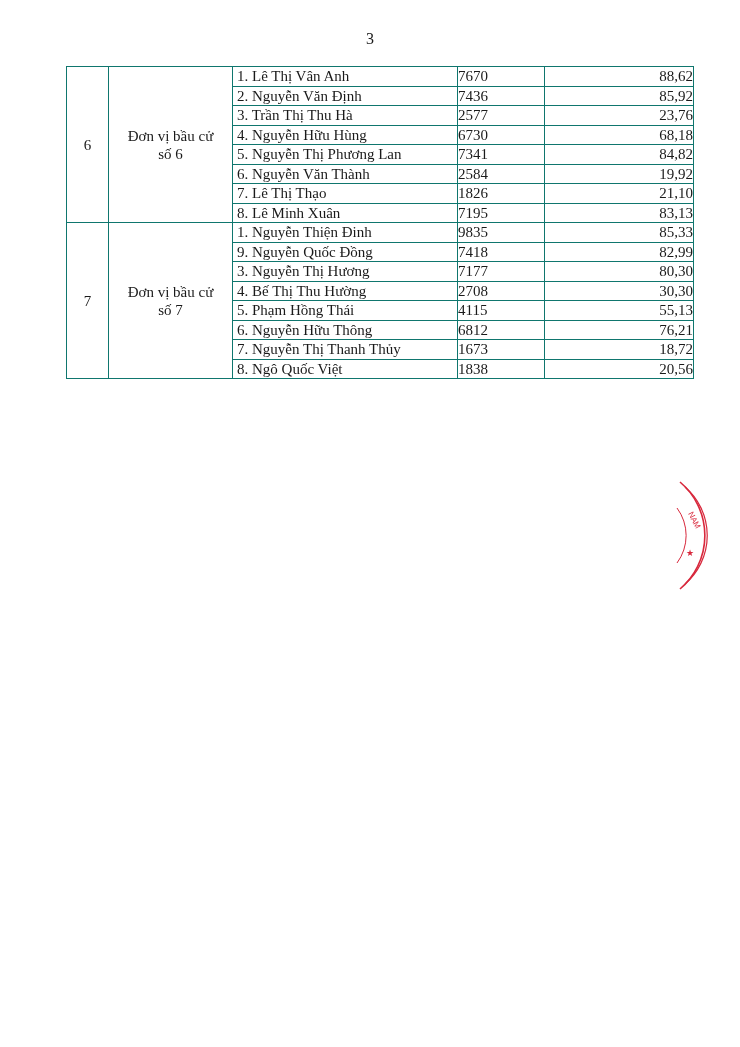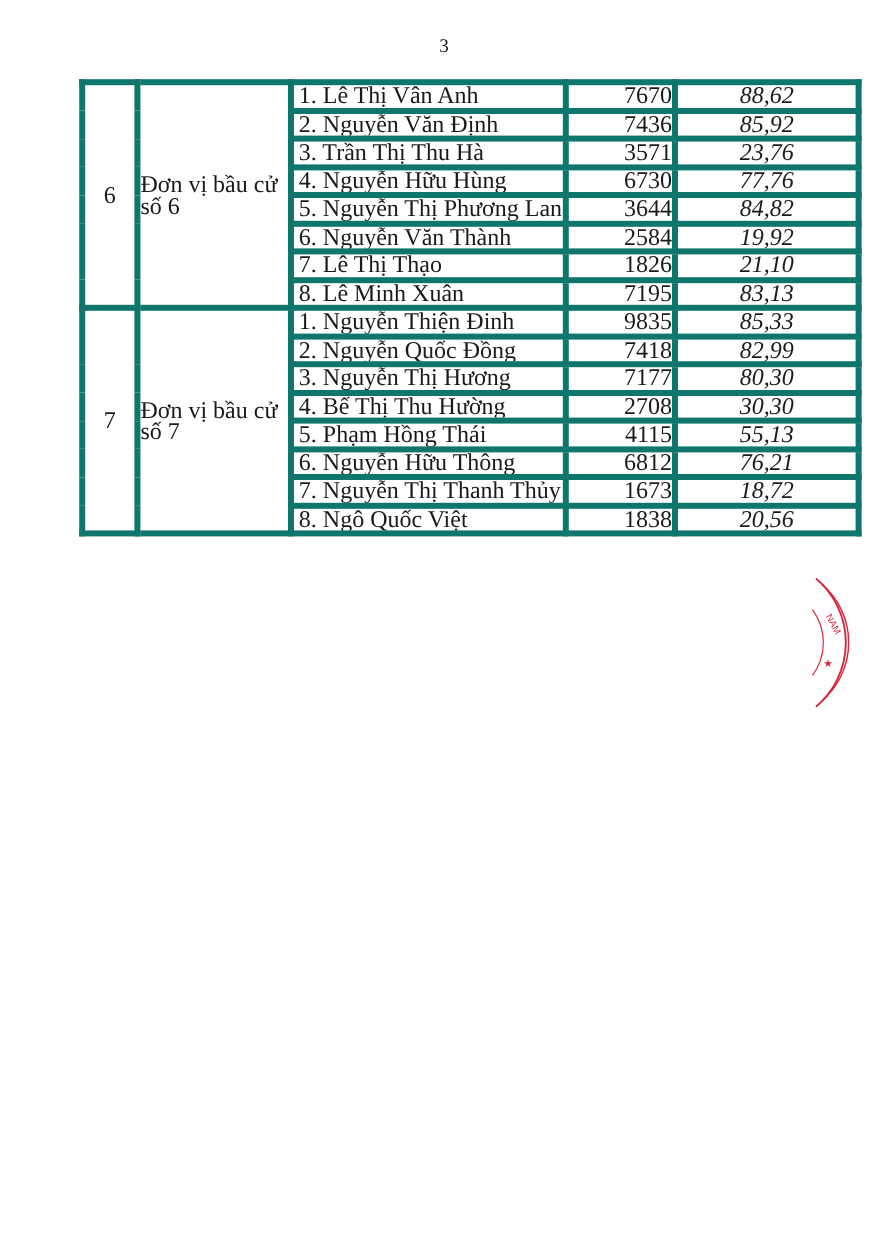--- a/index.html
+++ b/index.html
@@ -1,25 +1,25 @@
 <!DOCTYPE html>
 <html><head>
 <meta charset="utf-8">
 <style>
   html, body { margin: 0; padding: 0; background: #ffffff; }
   body { width: 740px; height: 1047px; position: relative; overflow: hidden;
          font-family: "Liberation Serif", "DejaVu Serif", serif; color: #1a1a1a; }
   .page-number { position: absolute; top: 30px; left: 0; width: 740px; text-align: center; font-size: 16px; }
   table.results { position: absolute; left: 66px; top: 66px; border-collapse: collapse; width: 623px; table-layout: fixed; }
-  table.results td { border: 5px solid #0f766e; padding: 0; height: 18.5px; font-size: 20px; line-height: 18px; white-space: nowrap; overflow: hidden; }
+  table.results td { border: 1px solid #0f766e; padding: 0; height: 18.5px; font-size: 15px; line-height: 18px; white-space: nowrap; overflow: hidden; }
   td.col-stt { width: 41px; text-align: center; vertical-align: middle; }
-  td.col-unit { width: 123px; text-align: left; vertical-align: middle; line-height: 20px; white-space: normal; }
+  td.col-unit { width: 123px; text-align: center; vertical-align: middle; line-height: 20px; white-space: normal; }
   td.col-name { width: 220px; padding-left: 4px !important; text-align: left; }
-  td.col-votes { width: 86px; text-align: right; }
-  td.col-pct { width: 148px; text-align: center; font-style: italic; }
+  td.col-votes { width: 86px; text-align: left; }
+  td.col-pct { width: 148px; text-align: right; }
   .stamp { position: absolute; left: 660px; top: 478px; width: 80px; height: 115px; }
 </style>
 </head>
 <body>
 
 <div class="page-number">3</div>
 
 <table class="results">
   <tbody>
 
@@ -33,31 +33,31 @@
       <td class="col-votes">7670</td>
       <td class="col-pct">88,62</td>
     </tr>
     <tr>
       <td class="col-name">2. Nguyễn Văn Định</td>
       <td class="col-votes">7436</td>
       <td class="col-pct">85,92</td>
     </tr>
     <tr>
       <td class="col-name">3. Trần Thị Thu Hà</td>
-      <td class="col-votes">3571</td>
+      <td class="col-votes">2577</td>
       <td class="col-pct">23,76</td>
     </tr>
     <tr>
       <td class="col-name">4. Nguyễn Hữu Hùng</td>
       <td class="col-votes">6730</td>
-      <td class="col-pct">77,76</td>
+      <td class="col-pct">68,18</td>
     </tr>
     <tr>
       <td class="col-name">5. Nguyễn Thị Phương Lan</td>
-      <td class="col-votes">3644</td>
+      <td class="col-votes">7341</td>
       <td class="col-pct">84,82</td>
     </tr>
     <tr>
       <td class="col-name">6. Nguyễn Văn Thành</td>
       <td class="col-votes">2584</td>
       <td class="col-pct">19,92</td>
     </tr>
     <tr>
       <td class="col-name">7. Lê Thị Thạo</td>
       <td class="col-votes">1826</td>
@@ -73,21 +73,21 @@
       <td class="col-stt" rowspan="8">7</td>
       <td class="col-unit" rowspan="8">
         <span>Đơn vị bầu cử</span><br>
         <span>số 7</span>
       </td>
       <td class="col-name">1. Nguyễn Thiện Đinh</td>
       <td class="col-votes">9835</td>
       <td class="col-pct">85,33</td>
     </tr>
     <tr>
-      <td class="col-name">2. Nguyễn Quốc Đồng</td>
+      <td class="col-name">9. Nguyễn Quốc Đồng</td>
       <td class="col-votes">7418</td>
       <td class="col-pct">82,99</td>
     </tr>
     <tr>
       <td class="col-name">3. Nguyễn Thị Hương</td>
       <td class="col-votes">7177</td>
       <td class="col-pct">80,30</td>
     </tr>
     <tr>
       <td class="col-name">4. Bế Thị Thu Hường</td>

